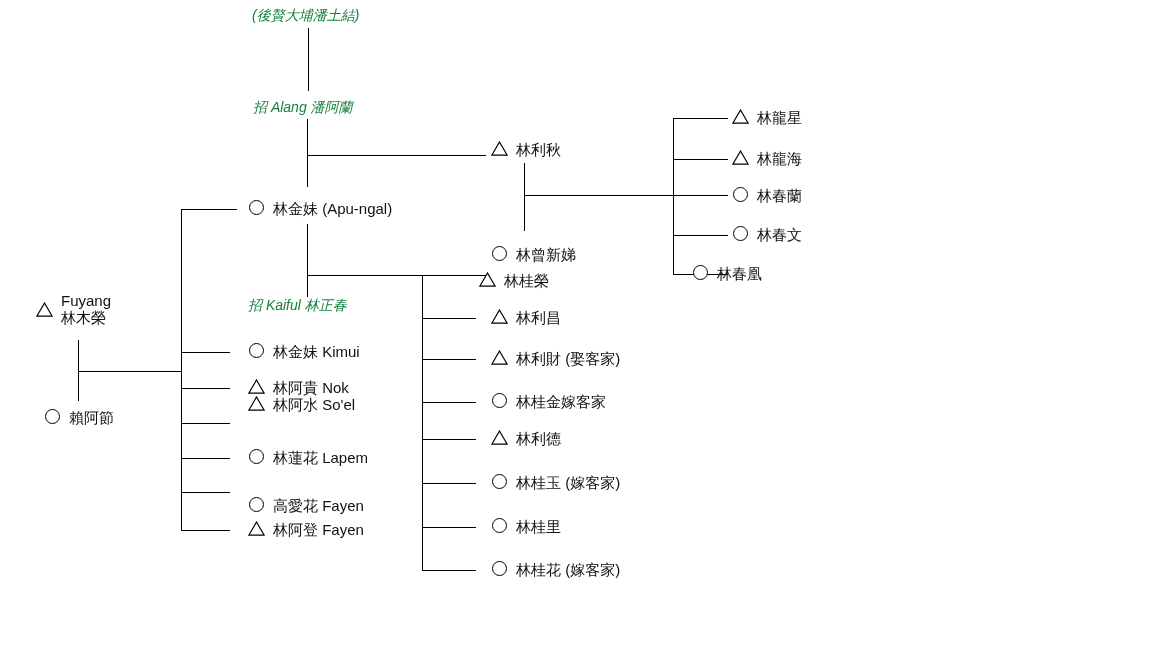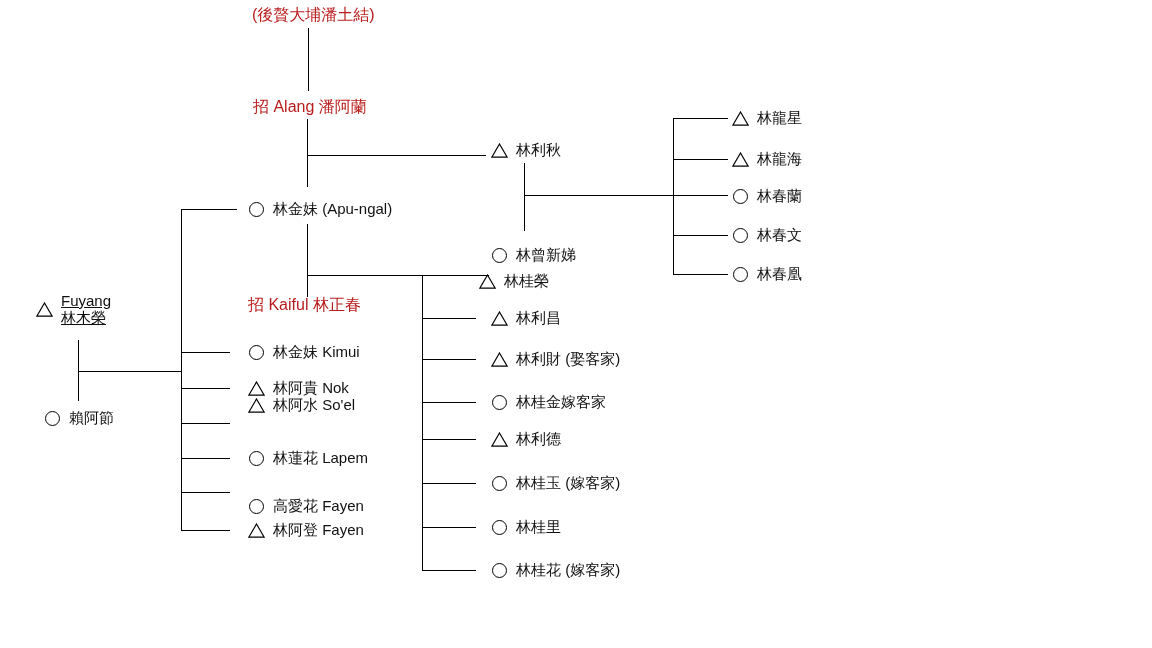--- a/index.html
+++ b/index.html
@@ -8,35 +8,35 @@
     width:1152px;height:648px;
     background:#ffffff;
     overflow:hidden;
     font-family:"Liberation Sans","DejaVu Sans",sans-serif;
     color:#111;
   }
   .hl{position:absolute;height:1px;background:#000;}
   .vl{position:absolute;width:1px;background:#000;}
   .person{
     position:absolute;
-    display:flex;align-items:center;gap:8px;
+    display:flex;gap:8px;
     height:18px;white-space:nowrap;
     font-size:15px;color:#111;
   }
   .person .lbl{display:inline-block;}
   .cir{
     display:inline-block;width:15px;height:15px;box-sizing:border-box;
     border:1.2px solid #000;border-radius:50%;background:#fff;margin:0 1px;flex:0 0 auto;
   }
   .tri{flex:0 0 auto;display:block;}
   .txtnode{
-    position:absolute;font-size:16px;color:#b91c1c;white-space:nowrap;line-height:18px;
+    position:absolute;font-size:14px;color:#15803d;white-space:nowrap;line-height:18px;font-style:italic;
   }
   .two-line{position:absolute;display:flex;align-items:center;gap:8px;font-size:15px;color:#111;white-space:nowrap;}
-  .two-line .col{display:flex;flex-direction:column;line-height:17px;text-decoration:underline;}
+  .two-line .col{display:flex;flex-direction:column;line-height:17px;}
 </style>
 </head>
 <body>
 
 <div class="canvas">
 
   <div class="vl" style="left:308px;top:28px;height:63px"></div>
   <div class="vl" style="left:307px;top:119px;height:68px"></div>
   <div class="vl" style="left:307px;top:224px;height:73px"></div>
   <div class="hl" style="left:307px;top:155px;width:179px"></div>
@@ -195,18 +195,18 @@
     <span class="lbl">林龍海</span>
   </div>
   <div class="person" style="left:732px;top:187px">
     <span class="cir"></span>
     <span class="lbl">林春蘭</span>
   </div>
   <div class="person" style="left:732px;top:226px">
     <span class="cir"></span>
     <span class="lbl">林春文</span>
   </div>
-  <div class="person" style="left:732px;top:265px">
+  <div class="person" style="left:692px;top:265px">
     <span class="cir"></span>
     <span class="lbl">林春凰</span>
   </div>
 
 </div>
 
 </body></html>

